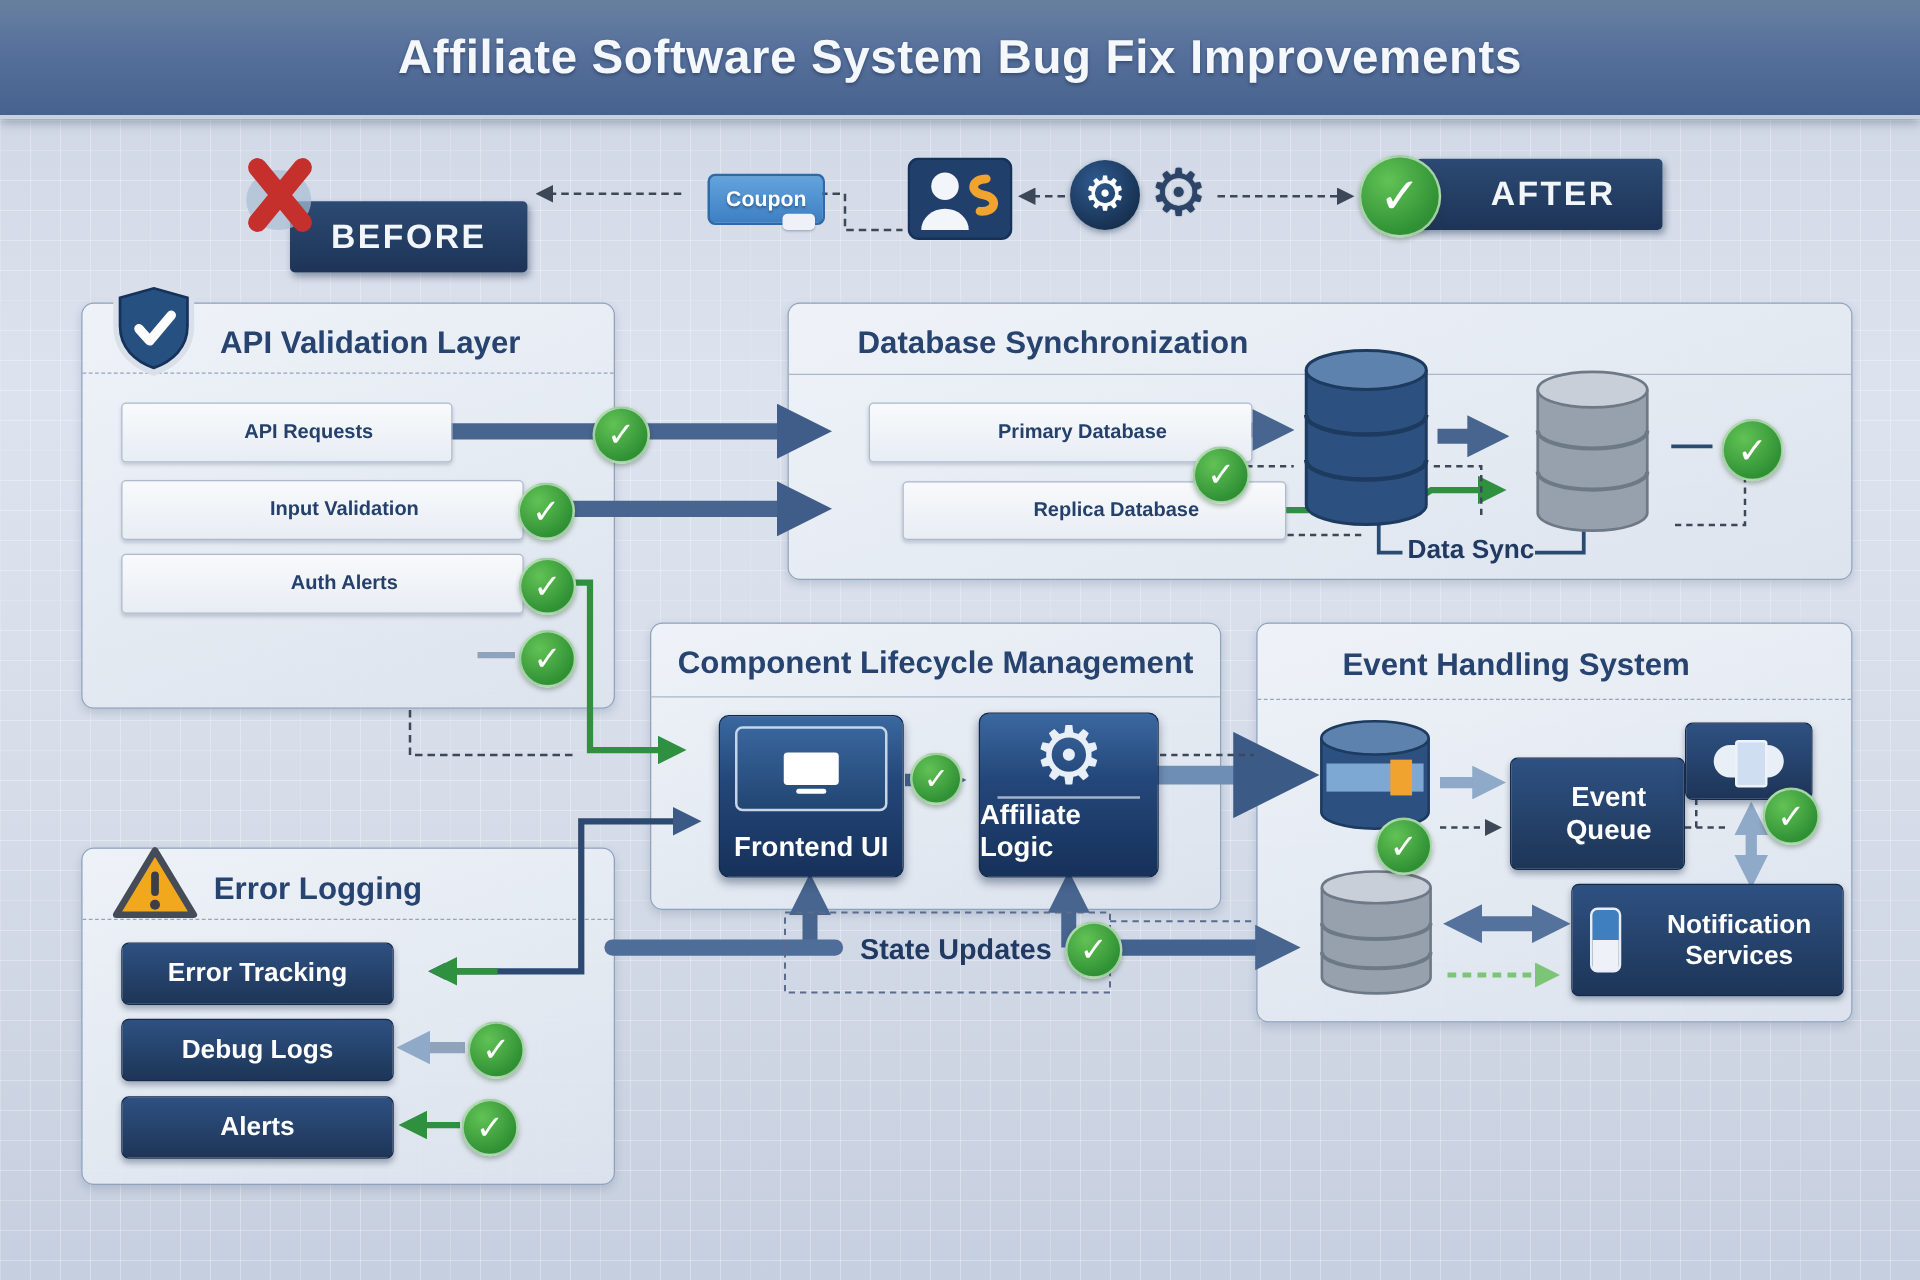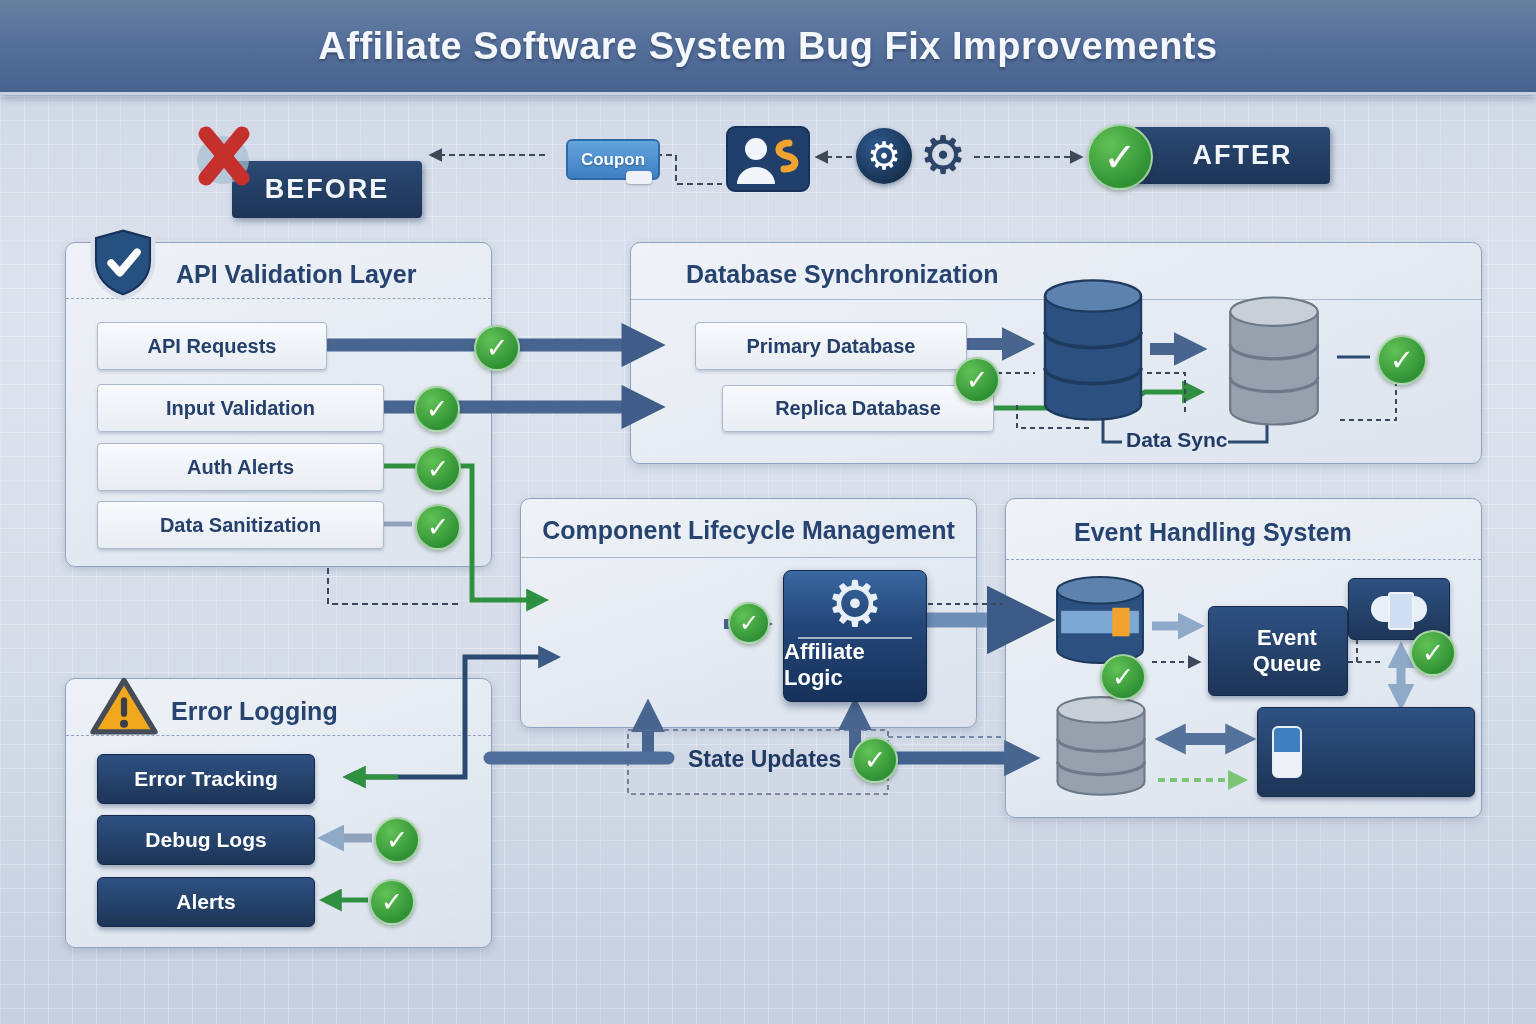--- a/index.html
+++ b/index.html
@@ -25,21 +25,21 @@
     text-shadow:0 2px 3px rgba(20,35,60,.45);}
   
   .panel{z-index:1;background:linear-gradient(160deg,rgba(240,244,249,.92),rgba(221,228,238,.88));
     border:1.5px solid #8fa3bf;border-radius:10px;box-shadow:0 3px 8px rgba(60,80,110,.20);}
   .panel .ptitle{position:absolute;font-weight:bold;font-size:25px;color:#27436f;white-space:nowrap;}
   .panel .pdiv{position:absolute;left:0;right:0;border-top:1.5px solid #a9b7cb;}
   .panel .pdiv.dotted{border-top:1.5px dashed #93a4bc;}
   
   .lrow{z-index:3;display:flex;align-items:center;justify-content:center;
     background:linear-gradient(180deg,#f8fafc,#e8edf4);border:1px solid #aeb9cc;border-radius:4px;
-    color:#24406b;font-weight:bold;font-size:20px;box-shadow:0 2px 3px rgba(70,90,120,.25);}
+    color:#24406b;font-weight:bold;font-size:16px;box-shadow:0 2px 3px rgba(70,90,120,.25);padding-left:35px;}
   
   .drow{z-index:3;display:flex;align-items:center;justify-content:center;
     background:linear-gradient(180deg,#2e5182,#1d3557);border:1px solid #15294a;border-radius:6px;
     color:#fff;font-weight:bold;font-size:21px;box-shadow:0 3px 5px rgba(40,60,90,.4);}
   
   .chk{z-index:4;border-radius:50%;display:flex;align-items:center;justify-content:center;
     background:radial-gradient(circle at 35% 30%,#62c256,#2f9134 72%);
     border:2px solid rgba(255,255,255,.55);box-shadow:0 2px 4px rgba(30,60,30,.35);}
   .chk::after{content:"✓";color:#fff;font-weight:bold;}
   .chk.s42{width:42px;height:42px;}.chk.s42::after{font-size:27px;}
@@ -223,39 +223,44 @@
   </div>
 
   <svg class="abs icon-abs" style="left:82px;top:222px;" width="82" height="82" viewBox="0 0 76 76">
     <path d="M38 3 L68 12 V36 C68 55 55 67 38 73 C21 67 8 55 8 36 V12 Z" fill="#d9e0ea"></path>
     <path d="M38 8 L63 15 V36 C63 52 52 62 38 67 C24 62 13 52 13 36 V15 Z" fill="#25507f" stroke="#16315a" stroke-width="2"></path>
     <path d="M27 38 l8 9 l16 -19" stroke="#fff" stroke-width="7" fill="none" stroke-linecap="round" stroke-linejoin="round"></path>
   </svg>
   <div class="abs lrow" style="left:97px;top:322px;width:228px;height:46px;">API Requests</div>
   <div class="abs lrow" style="left:97px;top:384px;width:285px;height:46px;">Input Validation</div>
   <div class="abs lrow" style="left:97px;top:443px;width:285px;height:46px;">Auth Alerts</div>
-  <div class="abs lrow" style="left:97px;top:501px;width:285px;height:46px;">Data Sanitization</div>
 
   <div class="abs lrow" style="left:695px;top:322px;width:270px;height:46px;">Primary Database</div>
   <div class="abs lrow" style="left:722px;top:385px;width:270px;height:45px;">Replica Database</div>
 
   <svg class="abs icon-abs" style="left:1033px;top:274px;" width="120" height="152" viewBox="0 0 100 126">
     <path d="M10 18 v90 a40 13 0 0 0 80 0 V18" fill="#2c5181" stroke="#1d3a5f" stroke-width="2"></path>
     <path d="M10 48 a40 13 0 0 0 80 0" fill="none" stroke="#1d3a5f" stroke-width="3"></path>
     <path d="M10 78 a40 13 0 0 0 80 0" fill="none" stroke="#1d3a5f" stroke-width="3"></path>
     <ellipse cx="50" cy="18" rx="40" ry="13" fill="#5d82ad" stroke="#1d3a5f" stroke-width="2"></ellipse>
   </svg>
   <svg class="abs icon-abs" style="left:1215px;top:292px;" width="118" height="138" viewBox="0 0 100 126">
     <path d="M10 18 v90 a40 13 0 0 0 80 0 V18" fill="#97a1ae" stroke="#6e7987" stroke-width="2"></path>
     <path d="M10 48 a40 13 0 0 0 80 0" fill="none" stroke="#6e7987" stroke-width="3"></path>
     <path d="M10 78 a40 13 0 0 0 80 0" fill="none" stroke="#6e7987" stroke-width="3"></path>
     <ellipse cx="50" cy="18" rx="40" ry="13" fill="#c9cfd8" stroke="#6e7987" stroke-width="2"></ellipse>
   </svg>
   <div class="abs flowlabel" style="left:1126px;top:428px;font-size:21px;">Data Sync</div>
 
+  <div class="abs card" style="left:575px;top:572px;width:146px;height:128px;">
+    <div class="screenbox">
+        <div class="monitor"></div>
+      </div>
+    <div class="clabel">Frontend UI</div>
+  </div>
   <div class="abs card" style="left:783px;top:570px;width:142px;height:130px;">
     <div class="gearbig"></div>
     <div class="carddiv"></div>
     <div class="clabel">Affiliate Logic</div>
   </div>
   <div class="abs flowlabel" style="left:688px;top:746px;font-size:23px;">State Updates</div>
 
   <svg class="abs icon-abs" style="left:1048px;top:574px;" width="104" height="92" viewBox="0 0 100 90">
     <path d="M8 16 v58 a42 13 0 0 0 84 0 V16" fill="#2c5181" stroke="#1d3a5f" stroke-width="2"></path>
     <ellipse cx="50" cy="16" rx="42" ry="13" fill="#5d82ad" stroke="#1d3a5f" stroke-width="2"></ellipse>
@@ -267,20 +272,21 @@
     <div class="capsule"></div>
   </div>
   <svg class="abs icon-abs" style="left:1046px;top:694px;" width="110" height="106" viewBox="0 0 100 100">
     <path d="M9 15 v68 a41 12 0 0 0 82 0 V15" fill="#97a1ae" stroke="#6e7987" stroke-width="2"></path>
     <path d="M9 42 a41 12 0 0 0 82 0" fill="none" stroke="#6e7987" stroke-width="3"></path>
     <path d="M9 64 a41 12 0 0 0 82 0" fill="none" stroke="#6e7987" stroke-width="3"></path>
     <ellipse cx="50" cy="15" rx="41" ry="12" fill="#c9cfd8" stroke="#6e7987" stroke-width="2"></ellipse>
   </svg>
   <div class="abs drow wraptext" style="left:1257px;top:707px;width:202px;height:88px;padding-left:14px;font-size:21px;gap:12px;">
     <div class="toggle"></div>
+    <span>Notification Services</span>
   </div>
 
   <svg class="abs icon-abs" style="left:88px;top:676px;" width="72" height="62" viewBox="0 0 80 70">
     <path d="M40 5 L75 63 H5 Z" fill="#f2a81d" stroke="#454b57" stroke-width="6" stroke-linejoin="round"></path>
     <rect x="36.5" y="24" width="7" height="22" rx="3.5" fill="#3a3f49"></rect>
     <circle cx="40" cy="54" r="4.5" fill="#3a3f49"></circle>
   </svg>
   <div class="abs drow" style="left:97px;top:754px;width:216px;height:48px;">Error Tracking</div>
   <div class="abs drow" style="left:97px;top:877px;width:216px;height:48px;">Alerts</div>
   <div class="abs drow" style="left:97px;top:815px;width:216px;height:48px;">Debug Logs</div>

